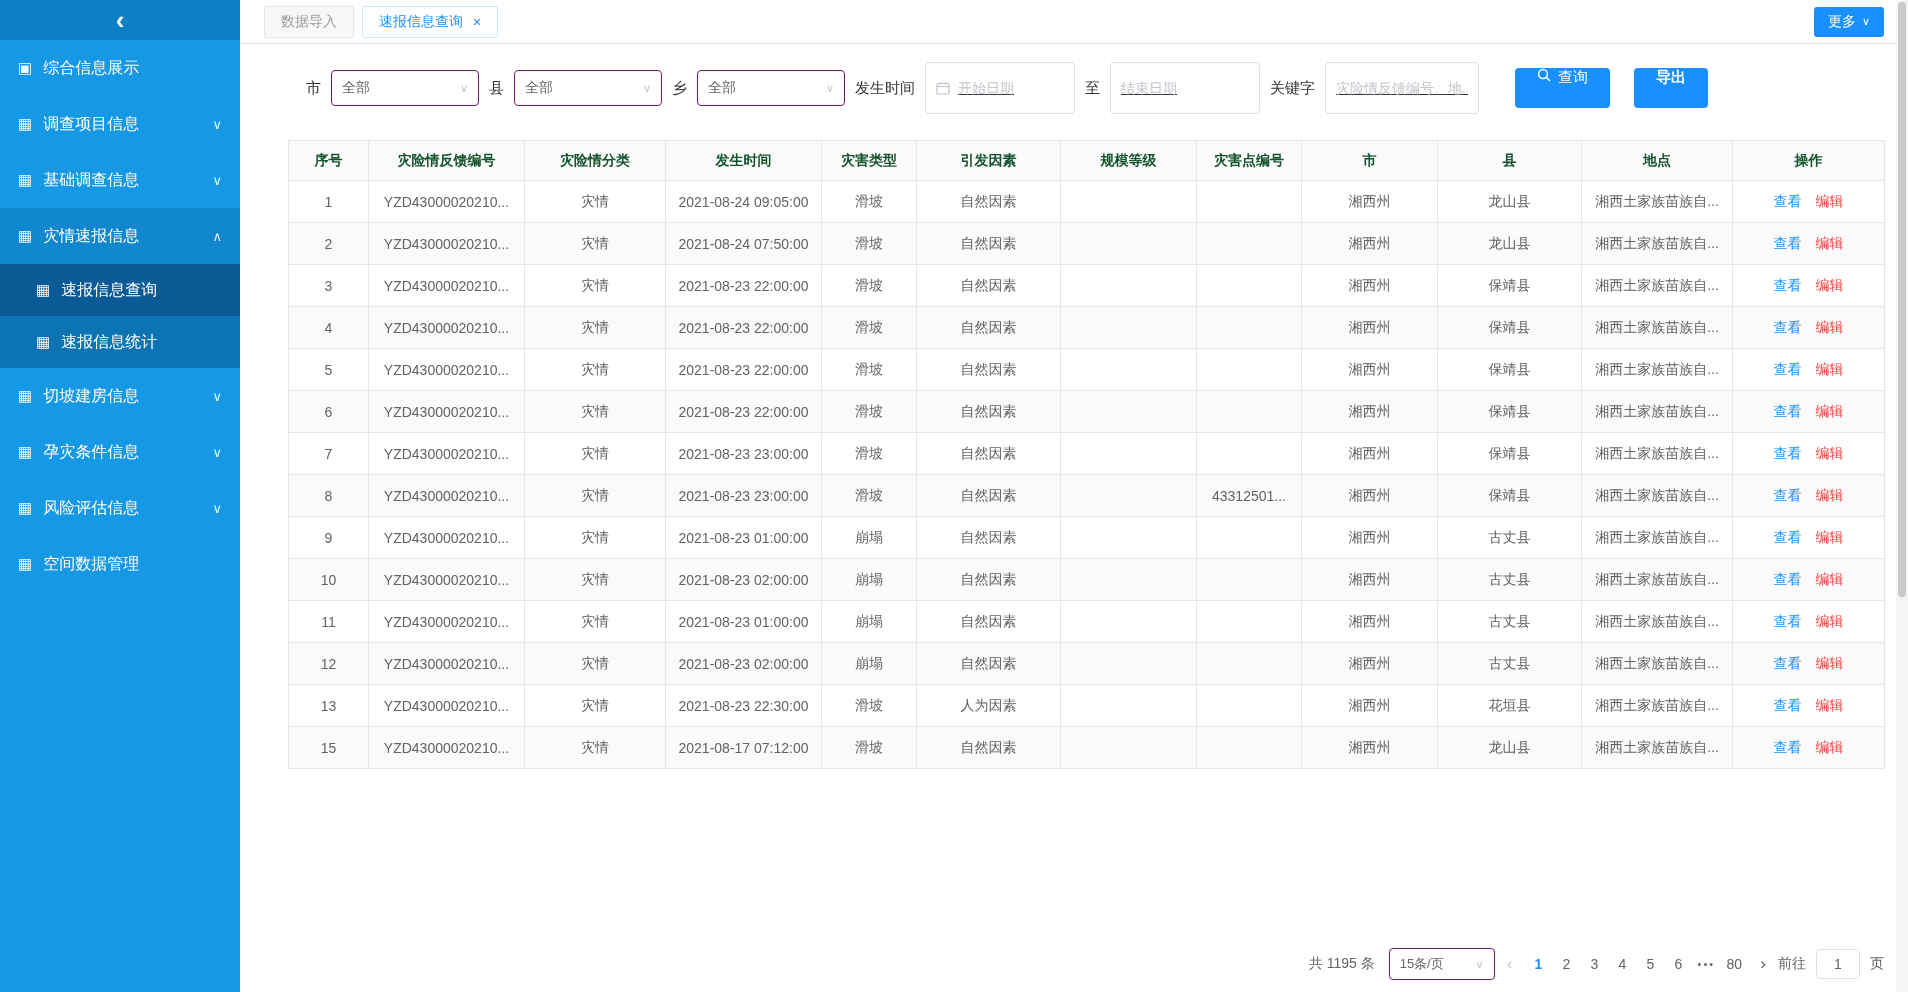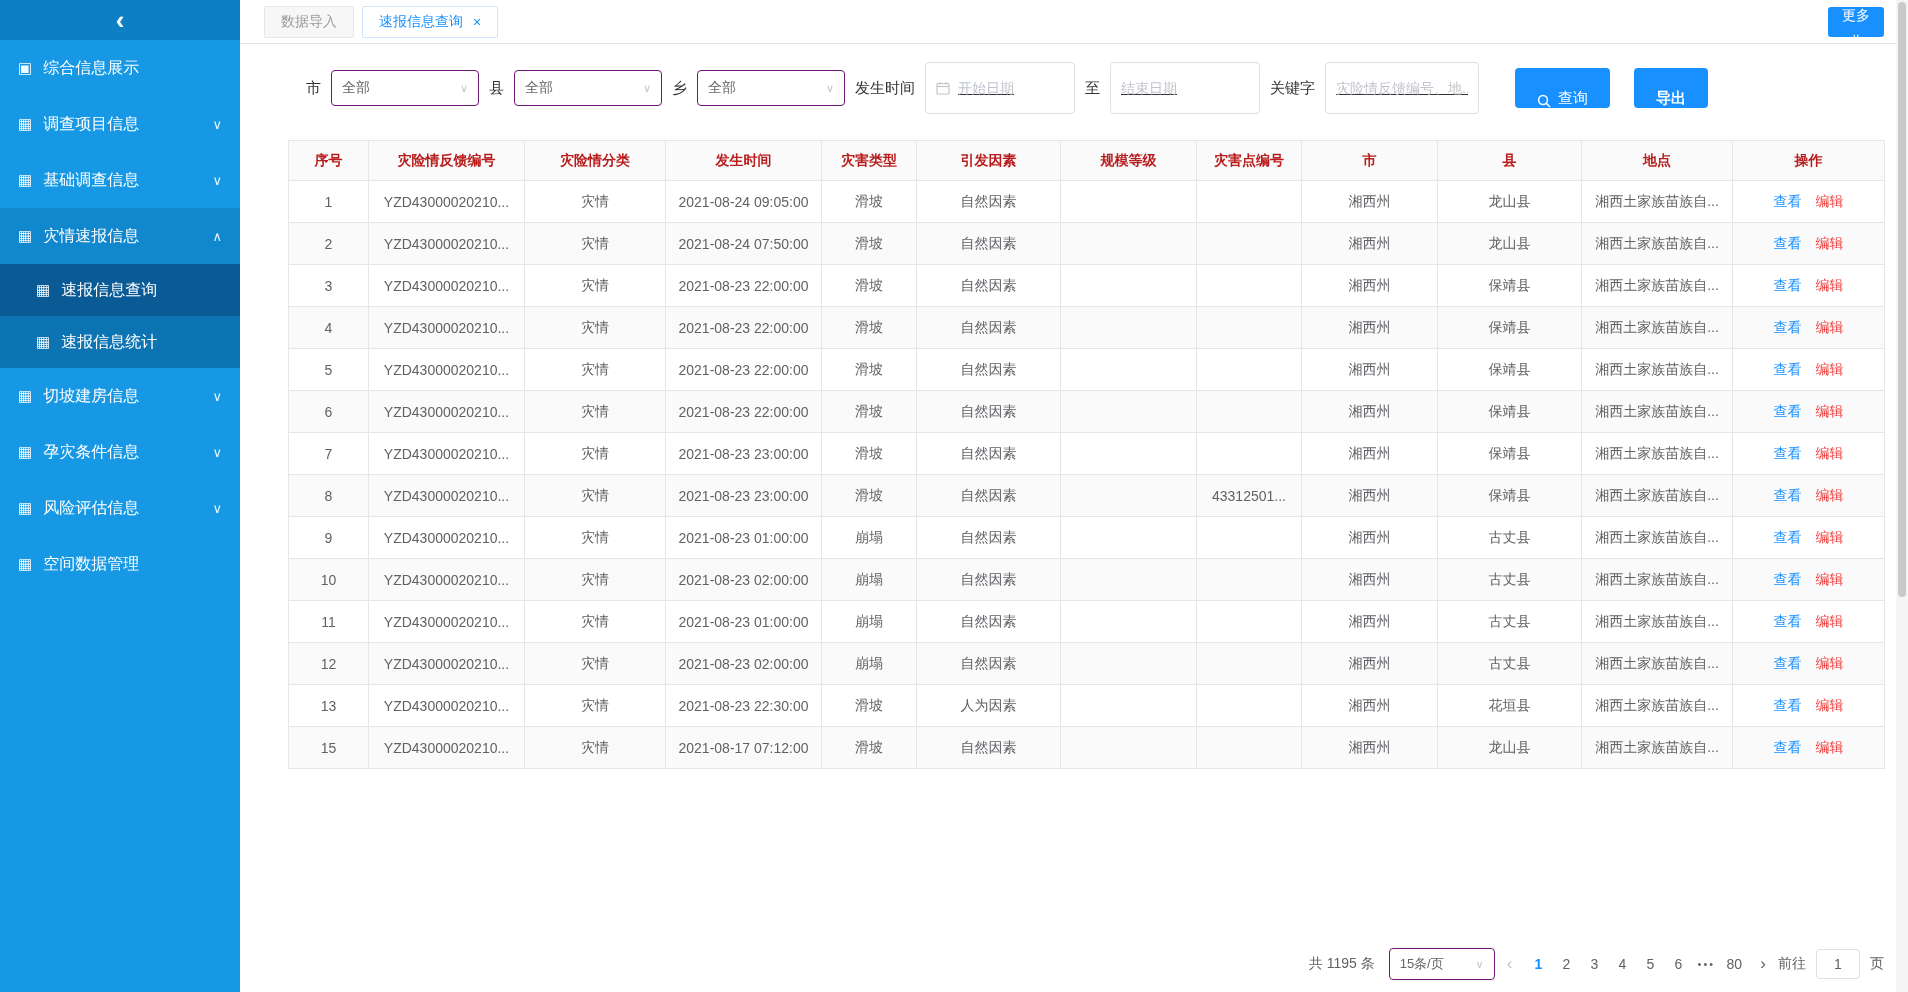--- a/index.html
+++ b/index.html
@@ -18,44 +18,44 @@
 .submenu-item { height: 52px; display: flex; align-items: center; gap: 11px; padding: 0 18px 0 36px; font-size: 16px; background: #0d74b4; cursor: pointer; }
 .submenu-item.active { background: #0a5a96; }
 
 
 .main { flex: 1; min-width: 0; display: flex; flex-direction: column; }
 .tabbar { height: 44px; flex-shrink: 0; display: flex; align-items: center; gap: 8px; padding: 0 24px; border-bottom: 1px solid #e4e4e4; background: #fff; }
 #tabs { display: flex; gap: 8px; }
 .tab { height: 32px; display: flex; align-items: center; gap: 10px; padding: 0 16px; border: 1px solid #e6e6e6; border-radius: 2px; background: #f7f7f7; color: #9a9a9a; font-size: 14px; cursor: pointer; }
 .tab.active { background: #fff; color: #1890ff; border-color: #cfe6fb; }
 .tab-close { font-size: 14px; }
-.more-btn { margin-left: auto; height: 30px; padding: 0 14px; background: #1890ff; color: #fff; border: none; border-radius: 3px; font-size: 14px; display: flex; align-items: center; gap: 6px; cursor: pointer; flex-direction: column; }
+.more-btn { margin-left: auto; height: 30px; padding: 0 14px; background: #1890ff; color: #fff; border: none; border-radius: 3px; font-size: 14px; display: flex; align-items: center; gap: 6px; cursor: pointer; }
 .more-caret { font-size: 11px; }
 
 .content { flex: 1; display: flex; flex-direction: column; padding: 14px 24px 12px 48px; min-height: 0; }
 
 
 .filterbar { display: flex; align-items: center; gap: 10px; margin: 4px 0 26px; padding-left: 18px; font-size: 15px; color: #333; }
 .flabel { white-space: nowrap; }
 .select { width: 148px; height: 36px; border: 1px solid #701a75; border-radius: 4px; background: #fff; display: flex; align-items: center; padding: 0 10px; color: #666; font-size: 14px; cursor: pointer; }
 .sel-caret { margin-left: auto; color: #c0c4cc; font-size: 11px; }
 .input-box { height: 52px; border: 1px solid #dcdfe6; border-radius: 4px; background: #fff; display: flex; align-items: center; padding: 0 10px; gap: 8px; text-decoration: underline; }
 .input-box input { border: none; outline: none; width: 100%; font-size: 14px; color: #606266; background: transparent; font-family: inherit; }
 .input-box input::placeholder { color: #c0c4cc; }
 .date-box { width: 150px; }
 .kw-box { width: 154px; }
 .cal-icon { flex-shrink: 0; }
-.btn { height: 40px; padding: 0 22px; background: #1890ff; color: #fff; border: none; border-radius: 4px; font-size: 15px; display: flex; align-items: flex-end; gap: 7px; cursor: pointer; font-family: inherit; }
+.btn { height: 40px; padding: 0 22px; background: #1890ff; color: #fff; border: none; border-radius: 4px; font-size: 15px; display: flex; align-items: flex-start; gap: 7px; cursor: pointer; font-family: inherit; }
 .btn.search { margin-left: 26px; }
 .btn.export { margin-left: 14px; font-weight: bold; }
 
 
 .data-table { width: 1596px; border-collapse: collapse; table-layout: fixed; font-size: 14px; color: #606266; }
 .data-table th, .data-table td { border: 1px solid #e6e6e6; text-align: center; padding: 0 6px; white-space: nowrap; overflow: hidden; text-overflow: ellipsis; }
-.data-table thead th { height: 40px; background: #fafafa; color: #b91c1c; font-weight: bold; text-align: center; }
+.data-table thead th { height: 40px; background: #fafafa; color: #14532d; font-weight: bold; text-align: center; }
 .data-table tbody td { height: 42px; background-clip: padding-box; }
 .data-table tbody tr:nth-child(even) td { background-color: #fafafa; }
 .op-view { color: #1890ff; margin-right: 14px; cursor: pointer; text-decoration: none; }
 .op-edit { color: #f03e3e; cursor: pointer; text-decoration: none; }
 
 
 .pagination { margin-top: auto; width: 1596px; display: flex; align-items: center; justify-content: flex-end; gap: 6px; font-size: 14px; color: #606266; }
 .pg-total { margin-right: 8px; }
 .pg-size { width: 106px; height: 32px; font-size: 13px; }
 .pg-arrow { padding: 0 6px; font-size: 17px; cursor: pointer; }

